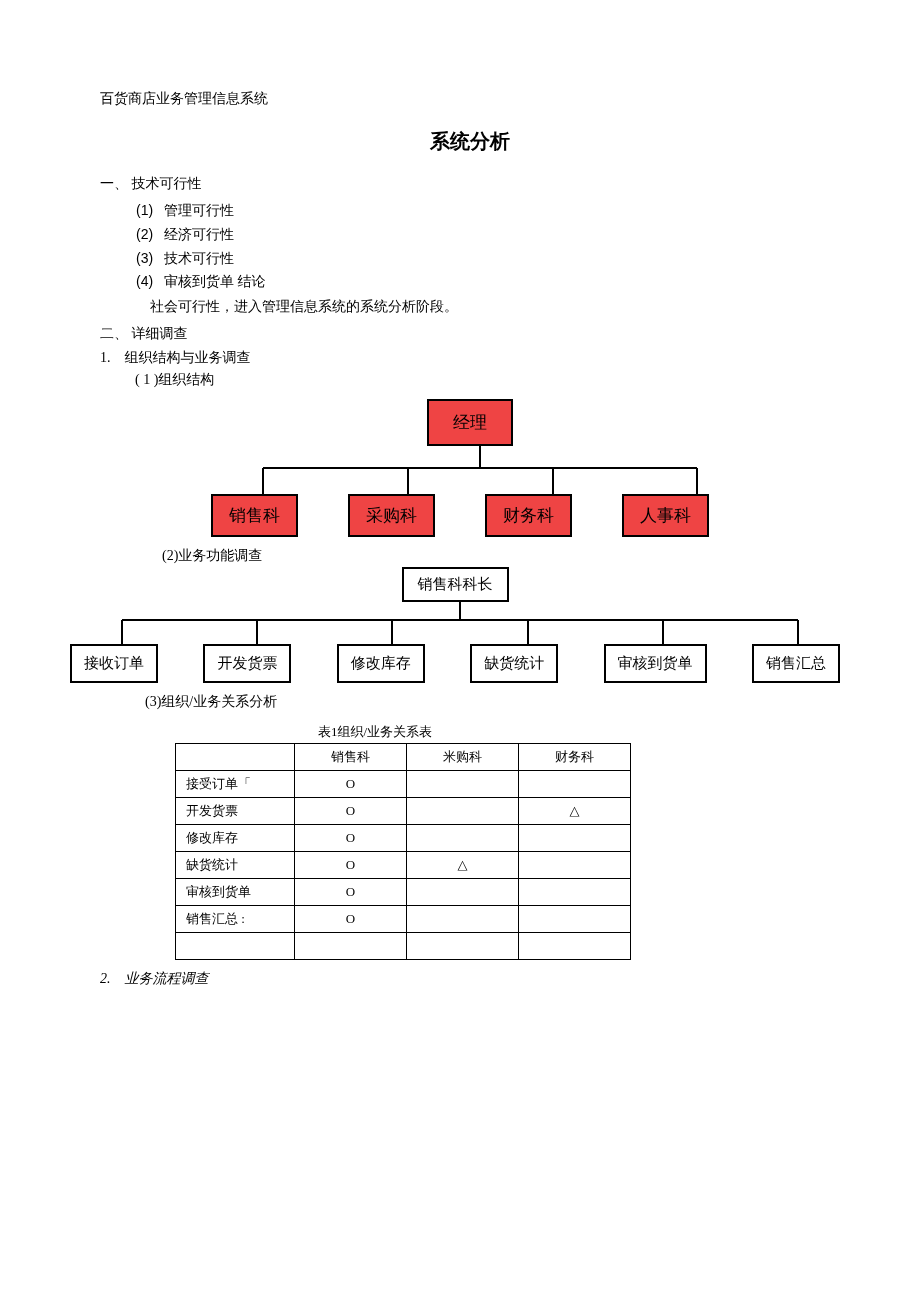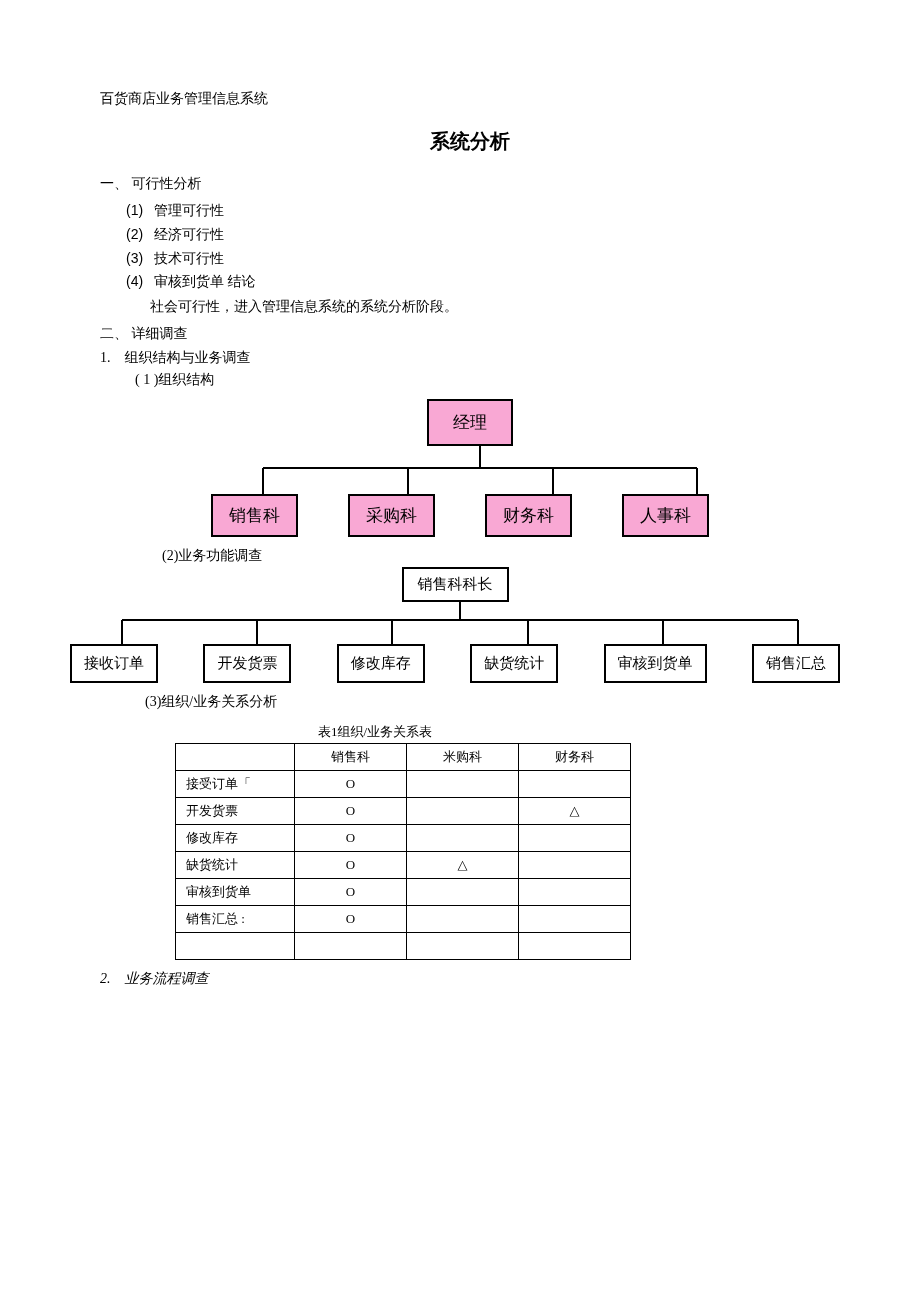--- a/index.html
+++ b/index.html
@@ -19,21 +19,21 @@
     .doc-title {
       text-align: center;
       font-size: 20px;
       font-weight: bold;
       margin: 10px 0 20px 0;
     }
     .section-h1 {
       margin: 6px 0;
     }
     .sub-item {
-      margin-left: 26px;
+      margin-left: 36px;
       line-height: 1.7;
     }
     .sub-item .num {
       font-family: Arial, sans-serif;
       display: inline-block;
       width: 28px;
     }
     .sub-text {
       margin-left: 50px;
       line-height: 1.8;
@@ -58,21 +58,21 @@
     }
     
     .org-chart {
       margin: 10px 0 10px 0;
     }
     .org-box {
       border: 2px solid #000;
       padding: 10px 24px;
       display: inline-block;
       font-size: 17px;
-      background: #f9a8d4;
+      background: #ef4444;
     }
     .org-box-wide {
       padding: 8px 16px;
     }
     .org-top {
       text-align: center;
     }
     
     .org2-children {
       display: flex;
@@ -126,21 +126,21 @@
       display: block;
     }
   </style>
 </head>
 <body>
 
 <div class="doc-header">百货商店业务管理信息系统</div>
 
 <div class="doc-title">系统分析</div>
 
-<div class="section-h1">一、 可行性分析</div>
+<div class="section-h1">一、 技术可行性</div>
 <div class="sub-item"><span class="num">(1)</span><span>管理可行性</span></div>
 <div class="sub-item"><span class="num">(2)</span><span>经济可行性</span></div>
 <div class="sub-item"><span class="num">(3)</span><span>技术可行性</span></div>
 <div class="sub-item"><span class="num">(4)</span><span>审核到货单  结论</span></div>
 <div class="sub-text">社会可行性，进入管理信息系统的系统分析阶段。</div>
 
 <div class="section-h1">二、 详细调查</div>
 <div class="numbered">1.　组织结构与业务调查</div>
 <div class="paren-item">( 1 )组织结构</div>
 

